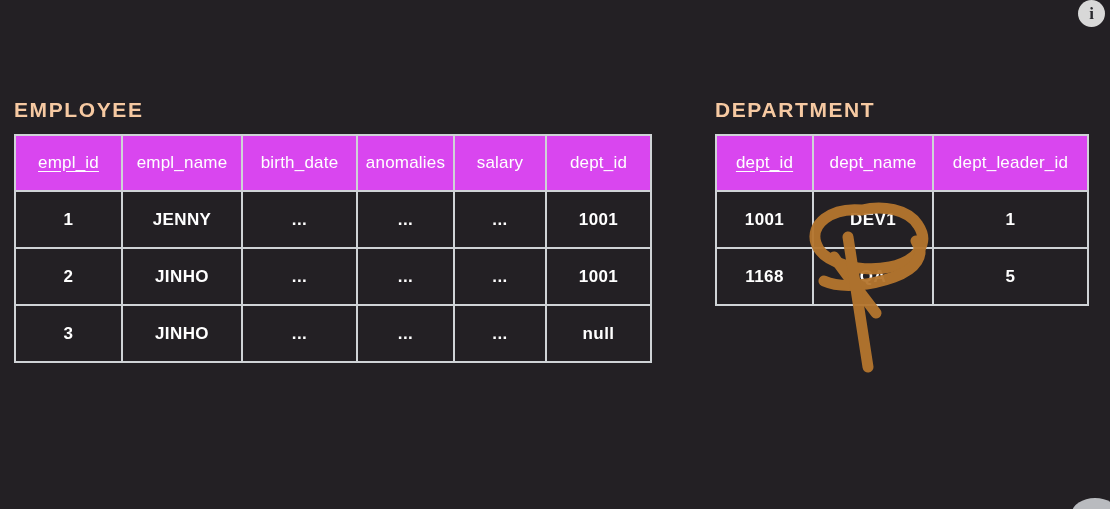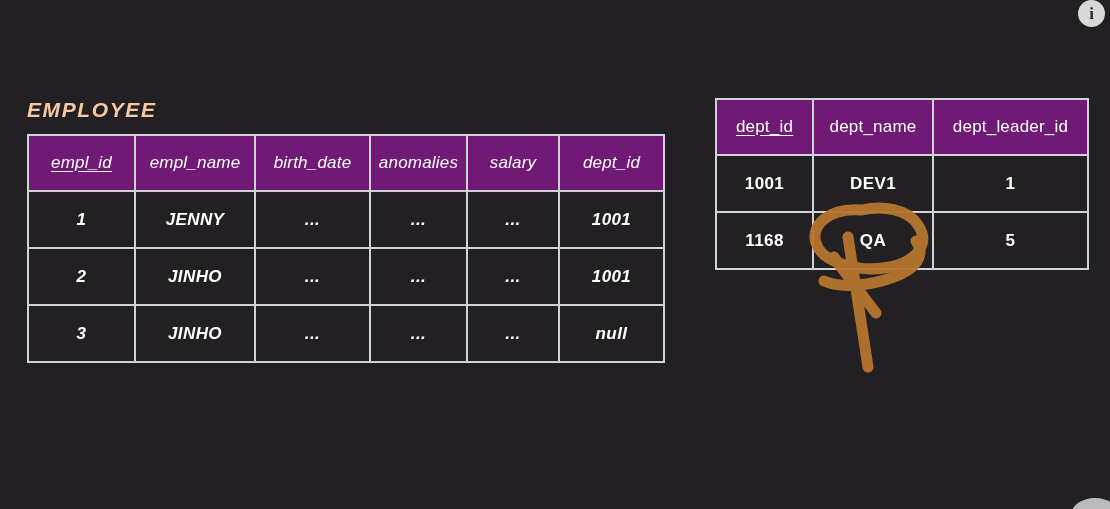--- a/index.html
+++ b/index.html
@@ -71,21 +71,21 @@
     border-collapse: collapse;
     table-layout: fixed;
   }
   table.db th, table.db td {
     border: 2px solid #cfd3d6;
     text-align: center;
     color: #ffffff;
     vertical-align: middle;
   }
   table.db th {
-    background: #701a75;
+    background: #d946ef;
     height: 52px;
     font-size: 17px;
     font-weight: normal;
     letter-spacing: 0.2px;
   }
   table.db td {
     background: #232024;
     height: 53px;
     font-size: 17px;
     font-weight: bold;
@@ -107,21 +107,21 @@
 </head>
 <body>
 
 <div id="slide">
 
   <div class="info-icon">
     <span>i</span>
   </div>
 
 
-  <div class="table-block" style="left:27px; top:98px;font-style:italic;">
+  <div class="table-block" style="left:14px; top:98px;">
     <div class="table-caption">EMPLOYEE</div>
     <table class="db">
       <colgroup>
         <col style="width:107px">
           <col style="width:120px">
           <col style="width:115px">
         <col style="width:97px">
           <col style="width:92px">
           <col style="width:105px">
       </colgroup>
@@ -158,20 +158,21 @@
           <td class="dots">...</td>
           <td class="dots">...</td>
           <td class="dots">...</td>
           <td>null</td>
         </tr>
       </tbody>
     </table>
   </div>
 
   <div class="table-block" style="left:715px; top:98px;">
+    <div class="table-caption">DEPARTMENT</div>
     <table class="db">
       <colgroup>
         <col style="width:97px">
           <col style="width:120px">
           <col style="width:155px">
       </colgroup>
       <thead>
         <tr>
           <th class="pk"><span>dept_id</span></th>
           <th>dept_name</th>

